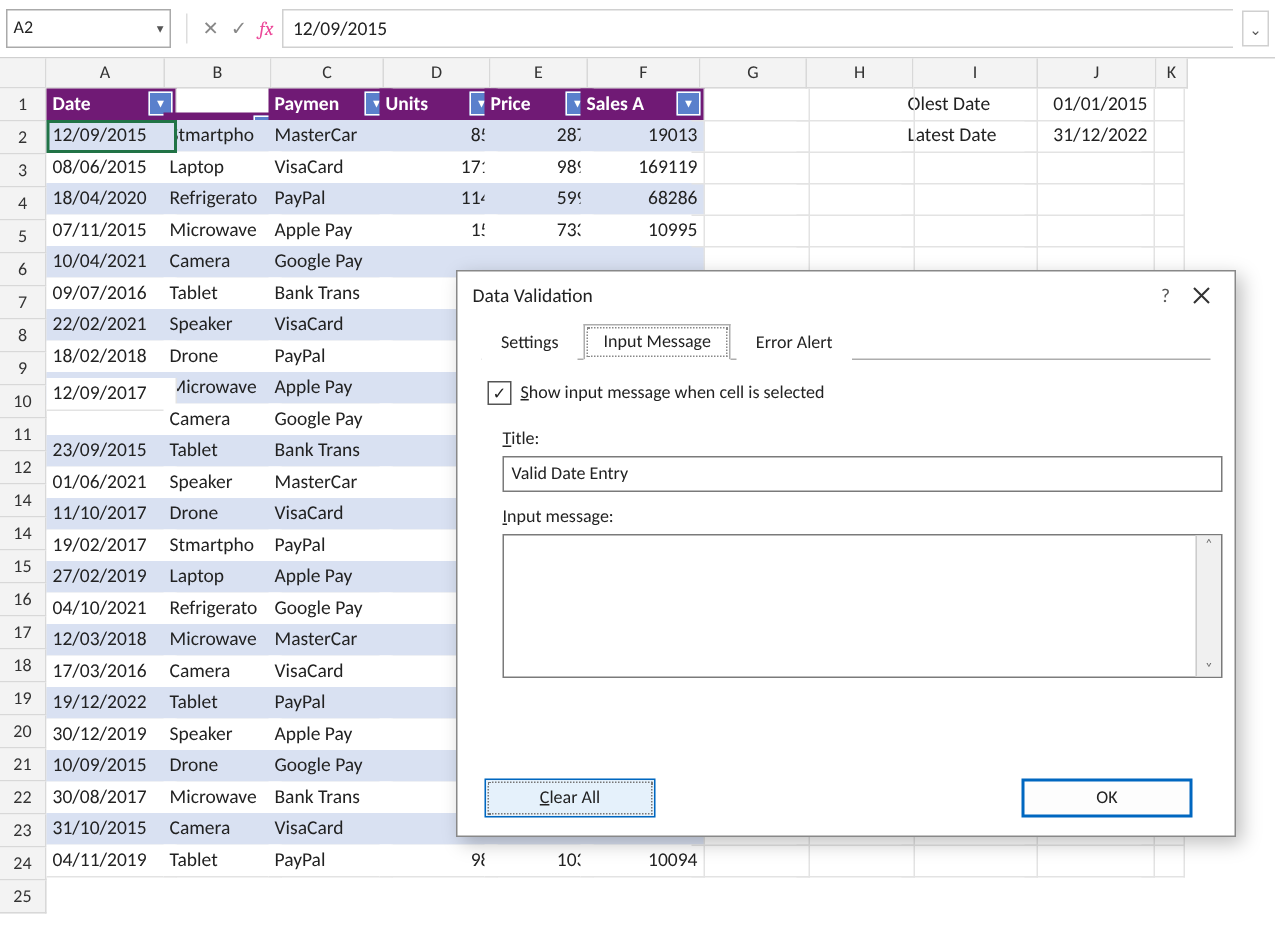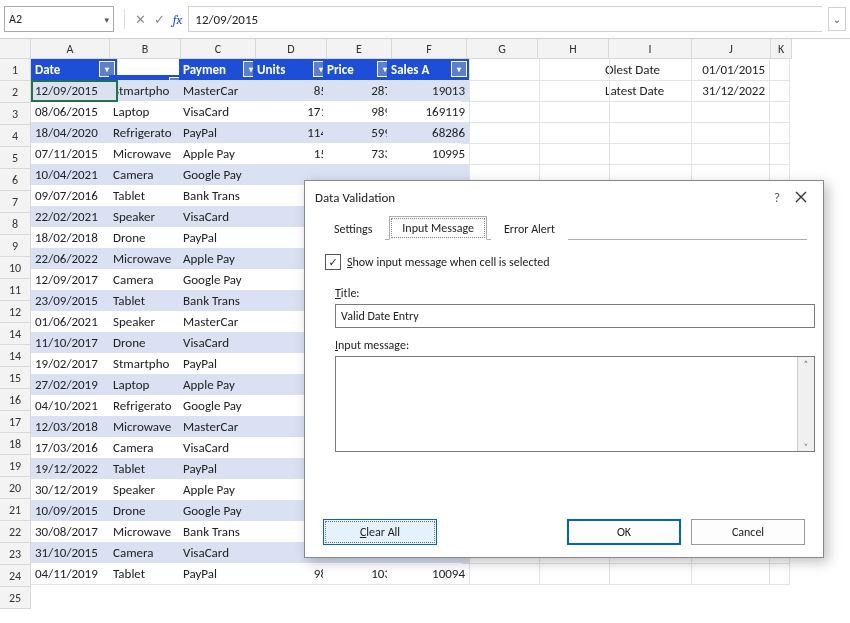--- a/index.html
+++ b/index.html
@@ -24,21 +24,21 @@
 .name-box {
   width: 100px; height: 22px;
   border: 1px solid #aaa;
   padding: 1px 4px;
   font-size: 12px;
   display: flex; align-items: center; justify-content: space-between;
 }
 .name-box .dd { font-size: 9px; color: #555; }
 .fb-sep { width: 1px; height: 20px; background: #ddd; margin: 0 4px; }
 .fb-icons { display: flex; gap: 8px; color: #888; font-size: 13px; align-items: center; }
-.fb-icons .fx { font-style: italic; font-family: Cambria, serif; color: #1d4ed8; }
+.fb-icons .fx { font-style: italic; font-family: Cambria, serif; color: #ec4899; }
 .formula-input {
   flex: 1; height: 22px;
   border: 1px solid #d0d0d0; border-right: none;
   padding: 1px 6px; font-size: 13px;
   display: flex; align-items: center;
 }
 .topbar .expand {
   width: 16px; height: 22px;
   border: 1px solid #d0d0d0;
   display: flex; align-items: center; justify-content: center;
@@ -71,21 +71,21 @@
   height: 21px;
   border-right: 1px solid #e3e3e3;
   border-bottom: 1px solid #e3e3e3;
   padding: 0 4px;
   display: flex; align-items: center;
   overflow: hidden; white-space: nowrap;
   font-size: 13px;
 }
 .cell.num { justify-content: flex-end; }
 .cell.hdr {
-  background: #1d4ed8;
+  background: #701a75;
   color: #fff; font-weight: bold;
   justify-content: flex-start;
 }
 .cell.hdr .fbtn {
   position: absolute; right: 2px; top: 2px;
   width: 14px; height: 14px;
   background: #5a80cc;
   border: 1px solid #fff;
   display: flex; align-items: center; justify-content: center;
   font-size: 8px; color: #fff;
@@ -415,21 +415,21 @@
         </div>
         <div class="cell band-even num" style="left: 222px; top: 189px; width: 70px;">
           <span></span>
         </div>
         <div class="cell band-even num" style="left: 292px; top: 189px; width: 64px;">
           <span></span>
         </div>
         <div class="cell band-even num" style="left: 356px; top: 189px; width: 74px;">
           <span></span>
         </div>
-        <div class="cell band-odd" style="left: 0px; top: 210px; width: 78px; align-items: center;">
+        <div class="cell band-odd" style="left: 0px; top: 193px; width: 78px; align-items: center;">
           <span>12/09/2017</span>
         </div>
         <div class="cell band-odd" style="left: 78px; top: 210px; width: 70px;">
           <span>Camera</span>
         </div>
         <div class="cell band-odd" style="left: 148px; top: 210px; width: 74px;">
           <span>Google Pay</span>
         </div>
         <div class="cell band-odd num" style="left: 222px; top: 210px; width: 70px;">
           <span></span>
@@ -859,15 +859,14 @@
       <div class="scroll">
           <span>˄</span>
           <span>˅</span>
         </div>
     </div>
   </div>
   <div class="dlg-buttons">
     <div class="btn hover"><u>C</u><span></span>lear All</div>
     <span style="flex:1"></span>
     <div class="btn default" style="margin-right:10px">OK</div>
-    <div class="btn">Cancel</div>
   </div>
 </div>
 
 </body></html>

